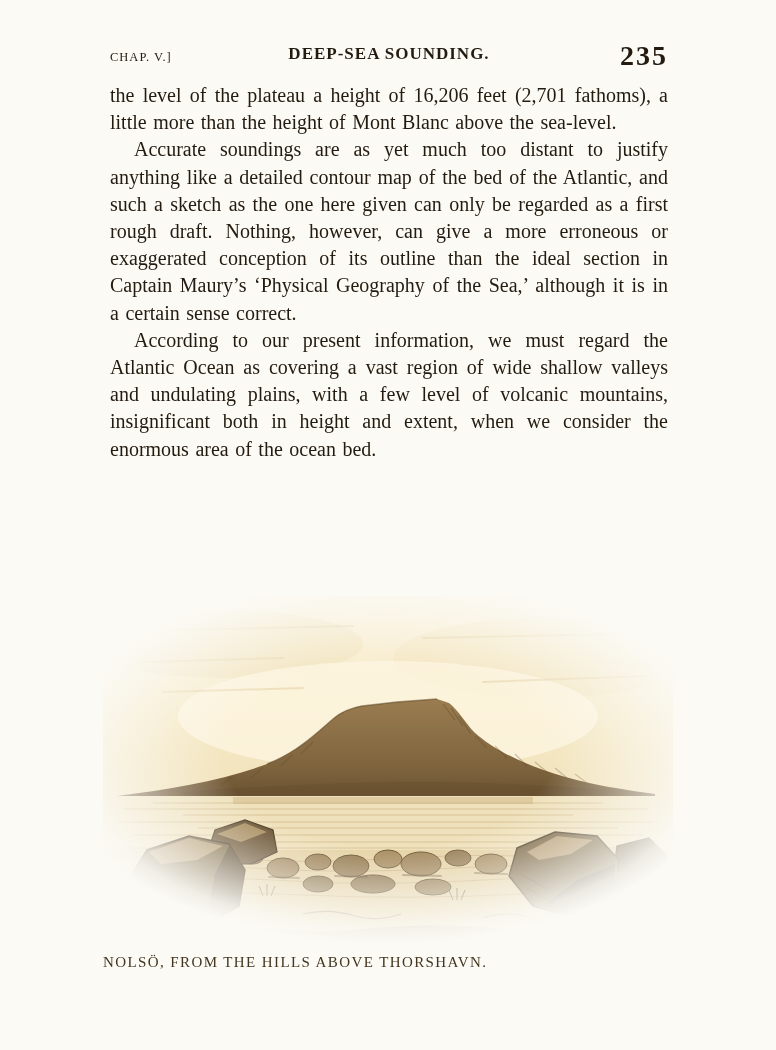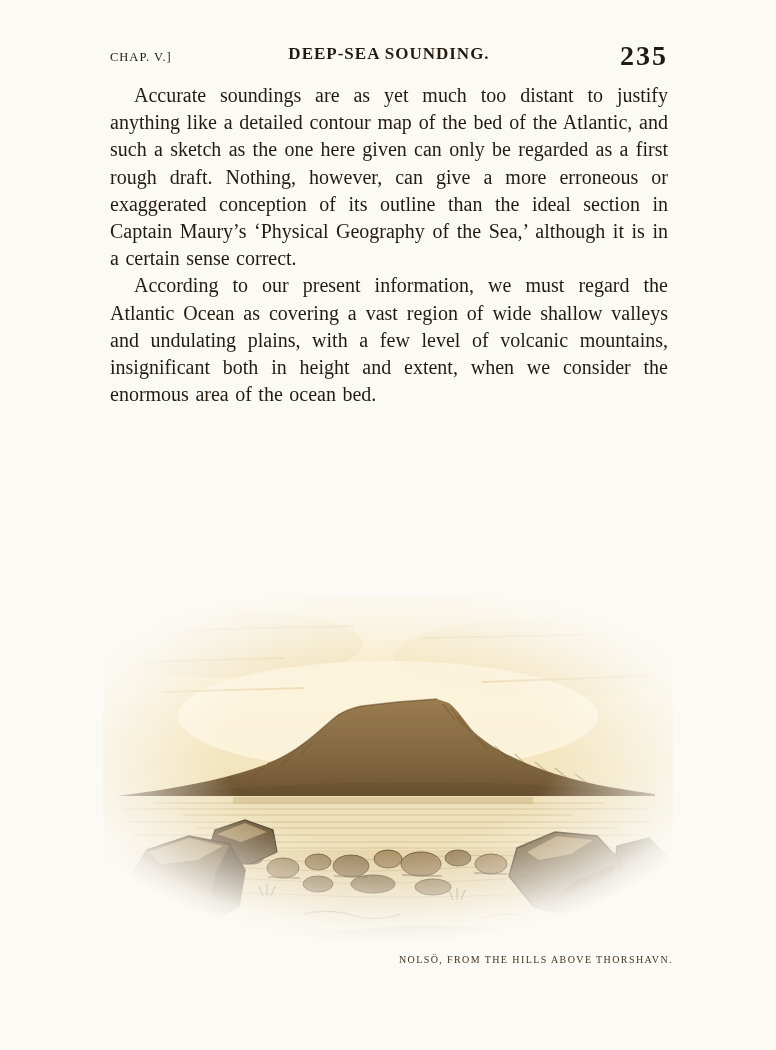--- a/index.html
+++ b/index.html
@@ -32,36 +32,37 @@
   .art svg{display:block;width:570px;height:348px;}
   .vignette{
     position:absolute;inset:0;pointer-events:none;
     background:radial-gradient(ellipse 60% 54% at 50% 46%,
       rgba(251,250,245,0) 48%,
       rgba(251,250,245,0.55) 74%,
       rgba(251,250,245,0.92) 92%,
       #fbfaf5 100%);
   }
   .caption{
-    margin-top:10px;text-align:right;
-    font-size:10px;letter-spacing:1.4px;color:#43351f;
+    margin-top:10px;text-align:left;
+    font-size:15px;letter-spacing:1.4px;color:#43351f;
   }
 </style>
 </head>
 <body>
 
 <div class="page">
 
   <header class="running-head">
     <span class="chap">CHAP. V.]</span>
     <span class="rh-title">DEEP-SEA SOUNDING.</span>
     <span class="pageno">235</span>
   </header>
 
   <main class="body-text">
+    <p class="para first">the level of the plateau a height of 16,206 feet (2,701 fathoms), a little more than the height of Mont Blanc above the sea-level.</p>
     <p class="para">Accurate soundings are as yet much too distant to justify anything like a detailed contour map of the bed of the Atlantic, and such a sketch as the one here given can only be regarded as a first rough draft.  Nothing, however, can give a more erroneous or exaggerated conception of its outline than the ideal section in Captain Maury’s ‘Physical Geography of the Sea,’ although it is in a certain sense correct.</p>
     <p class="para">According to our present information, we must regard the Atlantic Ocean as covering a vast region of wide shallow valleys and undulating plains, with a few level of volcanic mountains, insignificant both in height and extent, when we consider the enormous area of the ocean bed.</p>
   </main>
 
   <figure class="engraving">
     <div class="art">
       <svg viewBox="0 0 570 348" xmlns="http://www.w3.org/2000/svg">
         <defs>
           <linearGradient id="gSky" x1="0" y1="0" x2="0" y2="1">
             <stop offset="0" stop-color="#faf1da"></stop>

